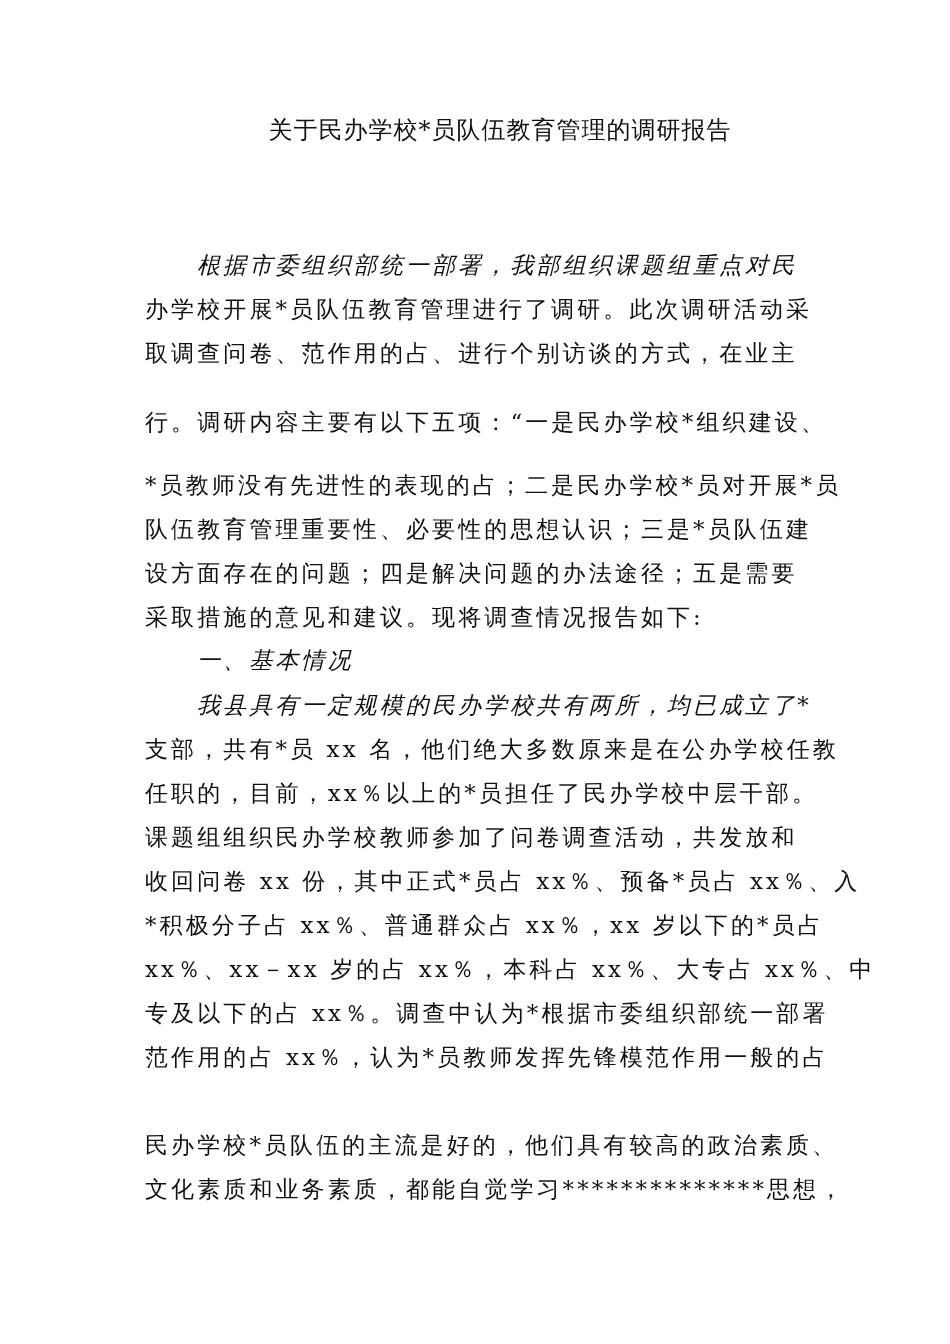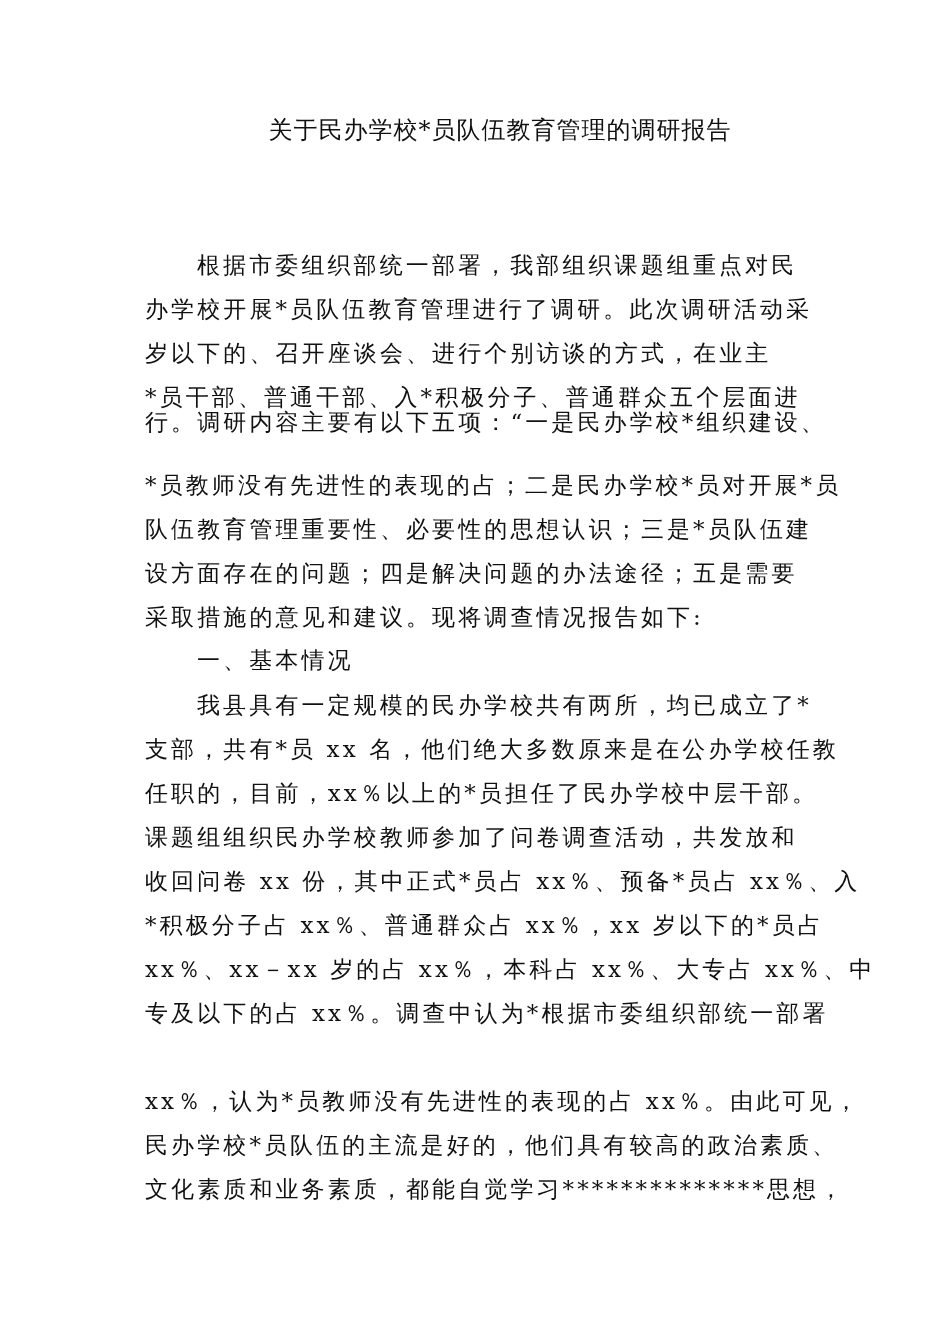--- a/index.html
+++ b/index.html
@@ -3,44 +3,43 @@
 <meta charset="utf-8">
 <style>
   html, body { margin: 0; padding: 0; background: #ffffff; }
   body { width: 950px; height: 1344px; position: relative; overflow: hidden;
          font-family: "DejaVu Serif", "Liberation Serif", serif; color: #111; }
   .page { position: absolute; left: 0; top: 0; width: 950px; height: 1344px; background: #fff; }
   .title { position: absolute; left: 0; width: 950px; top: 113px; text-align: center;
            font-size: 24px; letter-spacing: 1px; line-height: 34px; padding-left: 50px; box-sizing: border-box; }
   .line { position: absolute; left: 145px; width: 680px; font-size: 23px; line-height: 32px;
           white-space: nowrap; letter-spacing: 3.1px; }
-  .indent { left: 197px; }
+  .indent { left: 197px; font-style: italic; }
 </style>
 </head>
 <body>
 
 <div class="page">
   <div class="title">关于民办学校*员队伍教育管理的调研报告</div>
 
   <div class="line indent" style="top:249px">根据市委组织部统一部署，我部组织课题组重点对民</div>
   <div class="line" style="top:293px">办学校开展*员队伍教育管理进行了调研。此次调研活动采</div>
-  <div class="line" style="top:337px">岁以下的、召开座谈会、进行个别访谈的方式，在业主</div>
-  <div class="line" style="top:381px">*员干部、普通干部、入*积极分子、普通群众五个层面进</div>
+  <div class="line" style="top:337px">取调查问卷、范作用的占、进行个别访谈的方式，在业主</div>
   <div class="line" style="top:406px">行。调研内容主要有以下五项：“一是民办学校*组织建设、</div>
   <div class="line" style="top:469px">*员教师没有先进性的表现的占；二是民办学校*员对开展*员</div>
   <div class="line" style="top:513px">队伍教育管理重要性、必要性的思想认识；三是*员队伍建</div>
   <div class="line" style="top:557px">设方面存在的问题；四是解决问题的办法途径；五是需要</div>
   <div class="line" style="top:601px">采取措施的意见和建议。现将调查情况报告如下:</div>
 
   <div class="line indent" style="top:644px">一、基本情况</div>
 
   <div class="line indent" style="top:689px">我县具有一定规模的民办学校共有两所，均已成立了*</div>
   <div class="line" style="top:733px">支部，共有*员 xx 名，他们绝大多数原来是在公办学校任教</div>
   <div class="line" style="top:777px">任职的，目前，xx％以上的*员担任了民办学校中层干部。</div>
   <div class="line" style="top:821px">课题组组织民办学校教师参加了问卷调查活动，共发放和</div>
   <div class="line" style="top:865px">收回问卷 xx 份，其中正式*员占 xx％、预备*员占 xx％、入</div>
   <div class="line" style="top:909px">*积极分子占 xx％、普通群众占 xx％，xx 岁以下的*员占</div>
   <div class="line" style="top:953px">xx％、xx－xx 岁的占 xx％，本科占 xx％、大专占 xx％、中</div>
   <div class="line" style="top:997px">专及以下的占 xx％。调查中认为*根据市委组织部统一部署</div>
-  <div class="line" style="top:1085px">xx％，认为*员教师没有先进性的表现的占 xx％。由此可见，</div>
+  <div class="line" style="top:1041px">范作用的占 xx％，认为*员教师发挥先锋模范作用一般的占</div>
   <div class="line" style="top:1173px">文化素质和业务素质，都能自觉学习**************思想，</div>
   <div class="line" style="top:1129px">民办学校*员队伍的主流是好的，他们具有较高的政治素质、</div>
 </div>
 
 </body></html>

